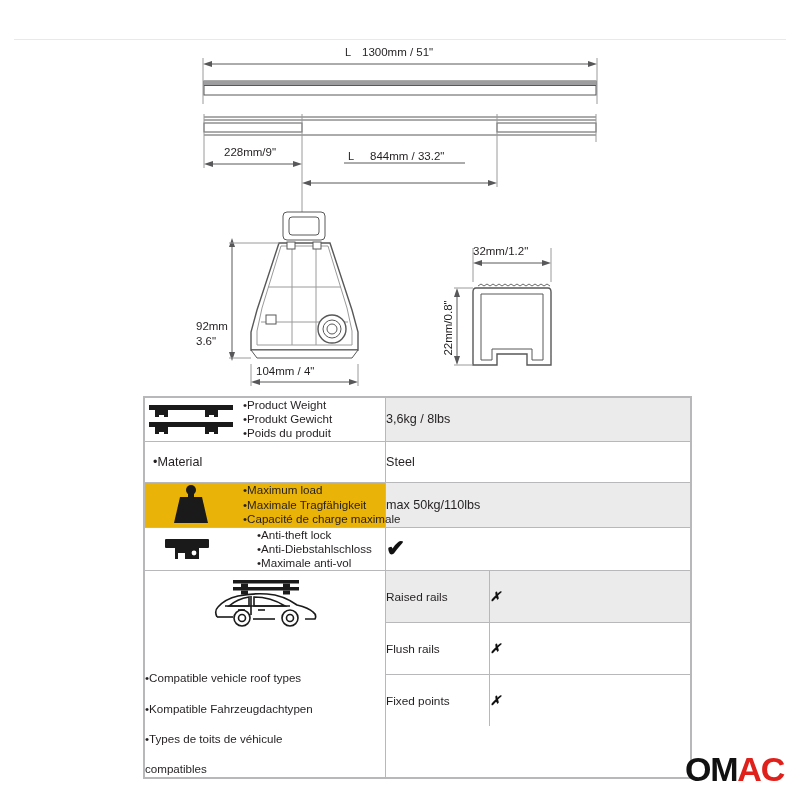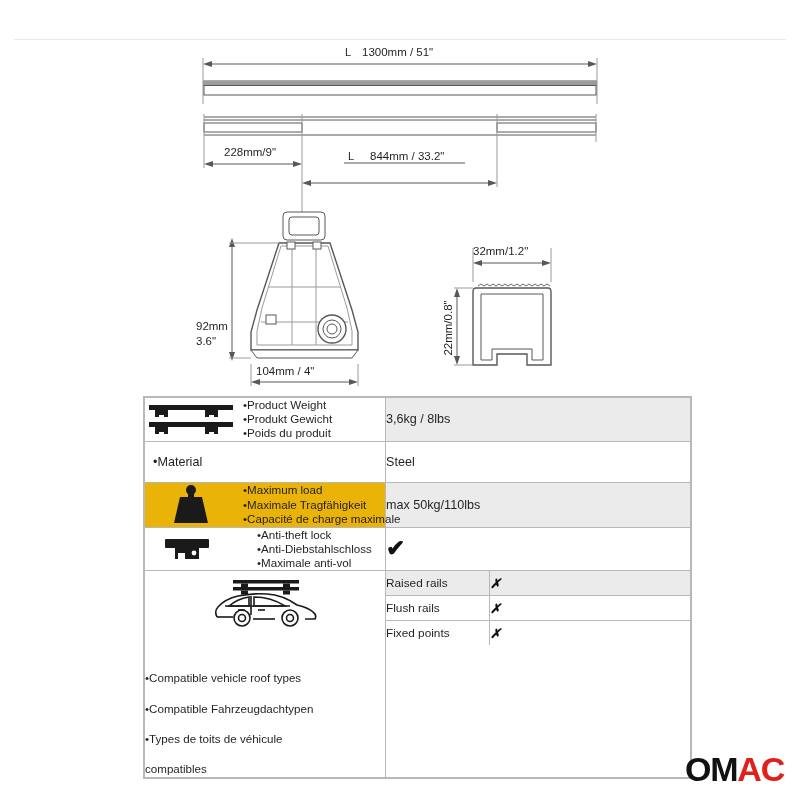--- a/index.html
+++ b/index.html
@@ -70,21 +70,21 @@
     font-size:12.6px;color:#231f20;
   }
   .check-mark{font-size:23px;line-height:1;font-weight:bold;color:#111;}
 
   
   .roof-label-cell{padding:6px 6px 8px 8px;}
   .roof-icon{display:flex;justify-content:center;margin-bottom:6px;margin-top:4px;}
   .roof-text{font-size:11.6px;line-height:14.4px;color:#231f20;padding-left:14px;}
   .roof-text .ln{display:block;margin-top:16px;}
   .sub-table{width:100%;border-collapse:collapse;table-layout:fixed;}
-  .sub-table td{border:1px solid #b8b8ba;height:24px;}
+  .sub-table td{border:1px solid #b8b8ba;height:51px;}
   .sub-table td:first-child{border-left:none;}
   .sub-table tr:first-child td{border-top:none;}
   .sub-table tr:last-child td{border-bottom:none;}
   .sub-table td:last-child{border-right:none;}
   .sub-name{width:103px;padding-left:10px;font-size:11.8px;color:#231f20;}
   .sub-val{padding-left:11px;font-size:13px;color:#111;font-weight:bold;}
   .mark-no{font-style:italic;font-size:13px;}
   .mark-yes{font-size:14px;}
 
   
@@ -341,21 +341,21 @@
 
                   <circle cx="37" cy="43" r="8"></circle>
                   <circle cx="37" cy="43" r="3.5"></circle>
                   <circle cx="85" cy="43" r="8"></circle>
                   <circle cx="85" cy="43" r="3.5"></circle>
                 </g>
               </svg>
             </span>
             <span class="roof-text">
               <span class="ln">•Compatible vehicle roof types</span>
-              <span class="ln">•Compatible Fahrzeugdachtypen</span>
+              <span class="ln">•Kompatible Fahrzeugdachtypen</span>
               <span class="ln">•Types de toits de véhicule</span>
               <span class="ln">compatibles</span>
             </span>
           </td>
           <td style="padding:0;vertical-align:top;">
             <table class="sub-table">
               <tbody>
                 <tr class="row-shade">
                   <td class="sub-name">Raised rails</td>
                   <td class="sub-val">

